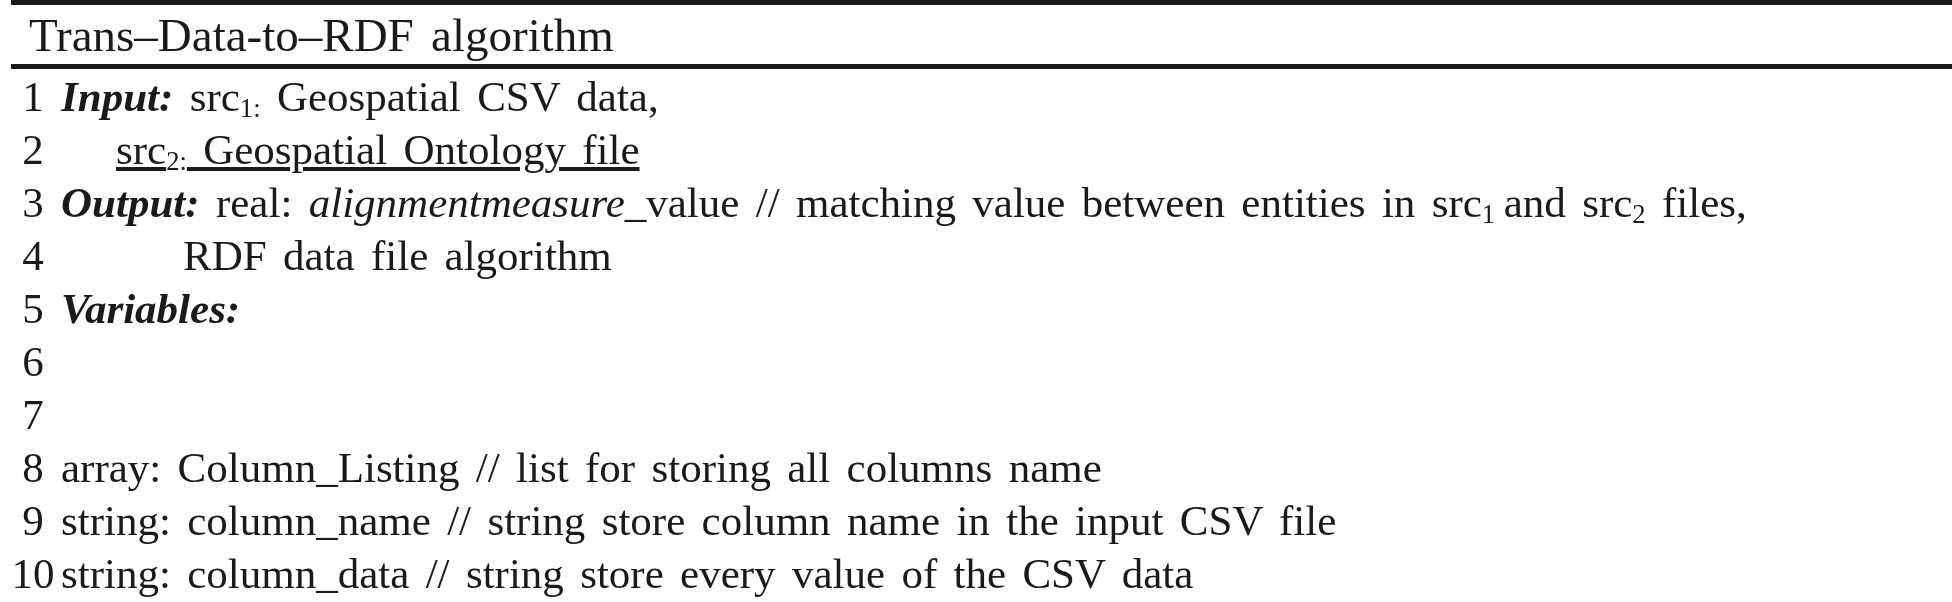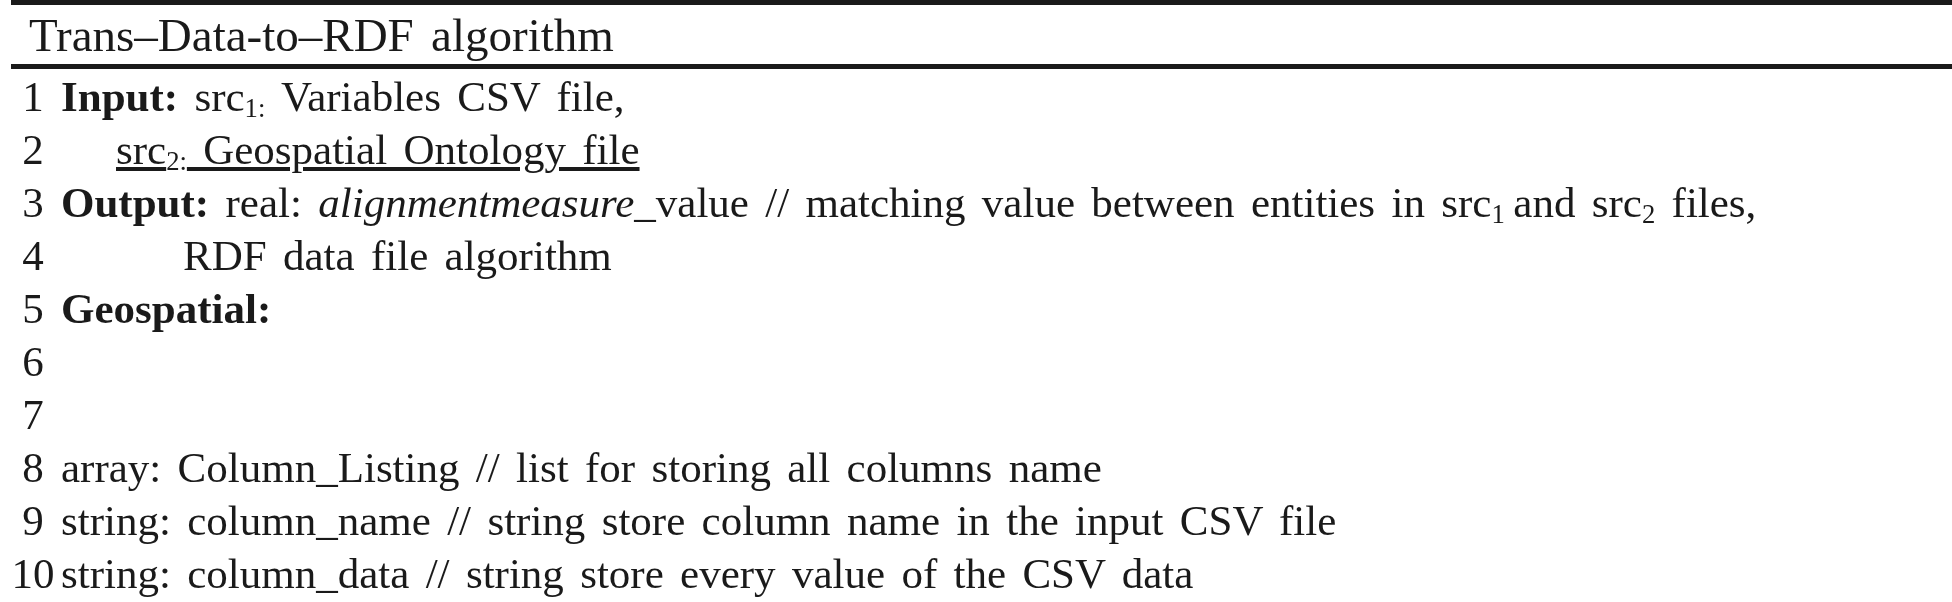--- a/index.html
+++ b/index.html
@@ -50,40 +50,40 @@
   .num {
     flex: none;
     width: 44px;
     text-align: center;
   }
   .text {
     margin-left: 6px;
   }
   .indent-1 { margin-left: 61px; text-decoration: underline; }   
   .indent-2 { margin-left: 128px; }  
-  .text b { font-weight: bold; }
+  .text b { font-weight: bold; font-style: italic; }
   .text i { font-style: italic; }
   .text sub {
     font-size: 0.62em;
     line-height: 0;
     vertical-align: -0.22em;
   }
 </style>
 </head>
 <body>
 
 <div class="algo">
   <div class="rule"></div>
   <div class="title">Trans–Data-to–RDF algorithm</div>
   <div class="rule"></div>
   <div class="lines" id="lines">
-      <div class="line"><span class="num">1</span><span class="text"><b>Input:</b><span> src</span><sub>1:</sub><span> Variables CSV file,</span></span></div>
+      <div class="line"><span class="num">1</span><span class="text"><b>Input:</b><span> src</span><sub>1:</sub><span> Geospatial CSV data,</span></span></div>
       <div class="line"><span class="num">2</span><span class="text indent-1"><span>src</span><sub>2:</sub><span> Geospatial Ontology file</span></span></div>
       <div class="line"><span class="num">3</span><span class="text"><b>Output:</b><span> real: </span><i>alignmentmeasure</i><span>_value // matching value between entities in src</span><sub>1</sub><span> and src</span><sub>2</sub><span> files,</span></span></div>
       <div class="line"><span class="num">4</span><span class="text indent-2"><span>RDF data file algorithm</span></span></div>
-      <div class="line"><span class="num">5</span><span class="text"><b>Geospatial:</b></span></div>
+      <div class="line"><span class="num">5</span><span class="text"><b>Variables:</b></span></div>
       <div class="line"><span class="num">6</span></div>
       <div class="line"><span class="num">7</span></div>
       <div class="line"><span class="num">8</span><span class="text"><span>array: Column_Listing // list for storing all columns name</span></span></div>
       <div class="line"><span class="num">9</span><span class="text"><span>string: column_name // string store column name in the input CSV file</span></span></div>
       <div class="line"><span class="num">10</span><span class="text"><span>string: column_data // string store every value of the CSV data</span></span></div>
     </div>
 </div>
 
 </body></html>

